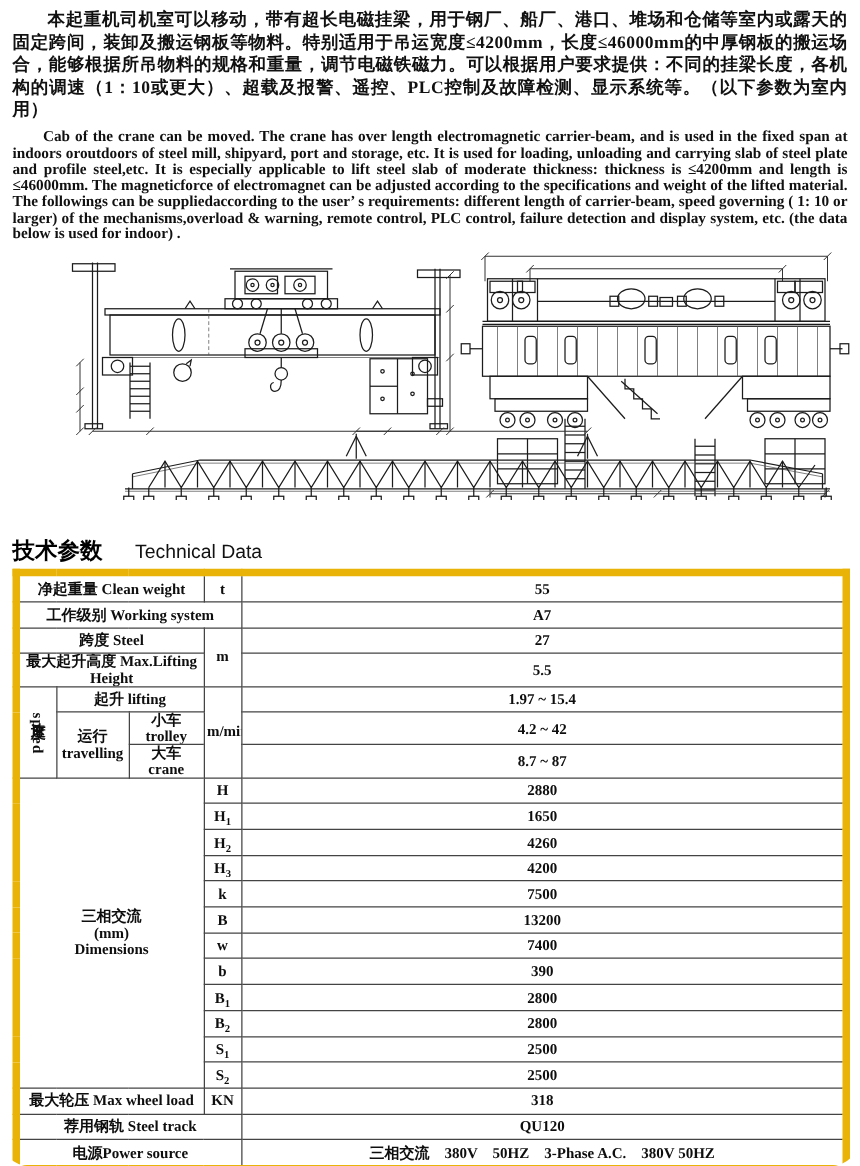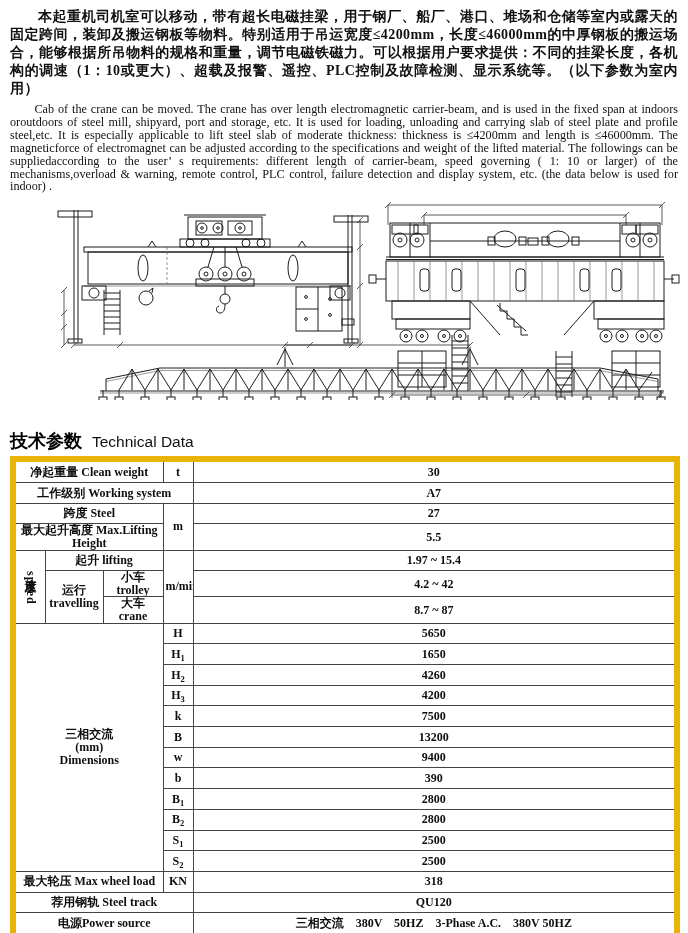--- a/index.html
+++ b/index.html
@@ -1,28 +1,28 @@
 <!DOCTYPE html>
 <html><head>
 <meta charset="utf-8">
 <style>
   html,body{margin:0;padding:0;background:#ffffff;}
   .page{position:relative;width:688px;height:933px;background:#fff;overflow:hidden;
-        color:#111;font-family:"Liberation Serif","DejaVu Serif",serif;}
+        color:#111;font-family:"Liberation Serif","DejaVu Serif",serif;border-radius:24px;}
   .para-cn{margin:8px 10px 0 10px;font-size:14px;line-height:18px;font-weight:bold;
            text-align:justify;text-indent:2em;letter-spacing:.4px;}
-  .para-en{margin:5px 10px 0 10px;font-size:12.2px;line-height:12.9px;font-weight:normal;
+  .para-en{margin:5px 10px 0 10px;font-size:12.2px;line-height:12.9px;font-weight:bold;
            text-align:justify;text-indent:2em;}
   .drawings{display:block;margin:2px 0 0 0;}
   .drawings line,.drawings rect,.drawings ellipse,.drawings circle,.drawings path,.drawings polyline,.drawings polygon{
       stroke:#1c1c1c;fill:none;stroke-width:1;}
   .thin{stroke-width:.6!important;stroke:#555!important;}
   .dim{stroke-width:.8!important;stroke:#333!important;}
   .fillw{fill:#fff;}
-  .heading{margin:4px 0 3px 10px;display:flex;align-items:baseline;gap:10px;
+  .heading{margin:4px 0 3px 10px;display:flex;align-items:baseline;gap:26px;
            font-family:"Liberation Sans","DejaVu Sans",sans-serif;}
   .heading .cn{font-size:18px;font-weight:bold;color:#000;}
   .heading .en{font-size:15.5px;color:#111;margin-top:29px;}
   table.spec{border-collapse:collapse;table-layout:fixed;width:668px;margin:0 0 0 10px;
              border:6px solid #eab308;}
   table.spec td{border:1px solid #444;height:19.7px;padding:0 2px;text-align:center;
                 font-weight:bold;font-size:12px;line-height:1.05;color:#0e0e0e;overflow:hidden;}
   td.unit{font-size:11px;}
   td.unit-small{font-size:10px;}
   td.vgroup{writing-mode:vertical-rl;text-orientation:mixed;font-size:11px;letter-spacing:1px;padding:2px 0;}
@@ -341,21 +341,21 @@
         <col style="width:32px">
         <col style="width:58px">
         <col style="width:60px">
         <col style="width:30px">
         <col style="width:484px">
       </colgroup>
     <tbody>
       <tr>
         <td colspan="3">净起重量 Clean weight</td>
         <td class="unit">t</td>
-        <td>30</td>
+        <td>55</td>
       </tr>
       <tr>
         <td colspan="4">工作级别 Working system</td>
         <td>A7</td>
       </tr>
       <tr>
         <td colspan="3">跨度 Steel</td>
         <td class="unit" rowspan="2">m</td>
         <td>27</td>
       </tr>
@@ -382,21 +382,21 @@
         <td>8.7 ~ 87</td>
       </tr>
 
       <tr>
         <td colspan="3" rowspan="12" class="dims-label">
           <span>三相交流</span><br>
           <span>(mm)</span><br>
           <span>Dimensions</span>
         </td>
         <td><span>H</span><sub class="symsub"></sub></td>
-        <td>5650</td>
+        <td>2880</td>
       </tr>
       <tr>
           <td><span>H</span><sub class="symsub">1</sub></td>
           <td>1650</td>
         </tr>
       <tr>
           <td><span>H</span><sub class="symsub">2</sub></td>
           <td>4260</td>
         </tr>
       <tr>
@@ -406,21 +406,21 @@
       <tr>
           <td><span>k</span><sub class="symsub"></sub></td>
           <td>7500</td>
         </tr>
       <tr>
           <td><span>B</span><sub class="symsub"></sub></td>
           <td>13200</td>
         </tr>
       <tr>
           <td><span>w</span><sub class="symsub"></sub></td>
-          <td>9400</td>
+          <td>7400</td>
         </tr>
       <tr>
           <td><span>b</span><sub class="symsub"></sub></td>
           <td>390</td>
         </tr>
       <tr>
           <td><span>B</span><sub class="symsub">1</sub></td>
           <td>2800</td>
         </tr>
       <tr>

